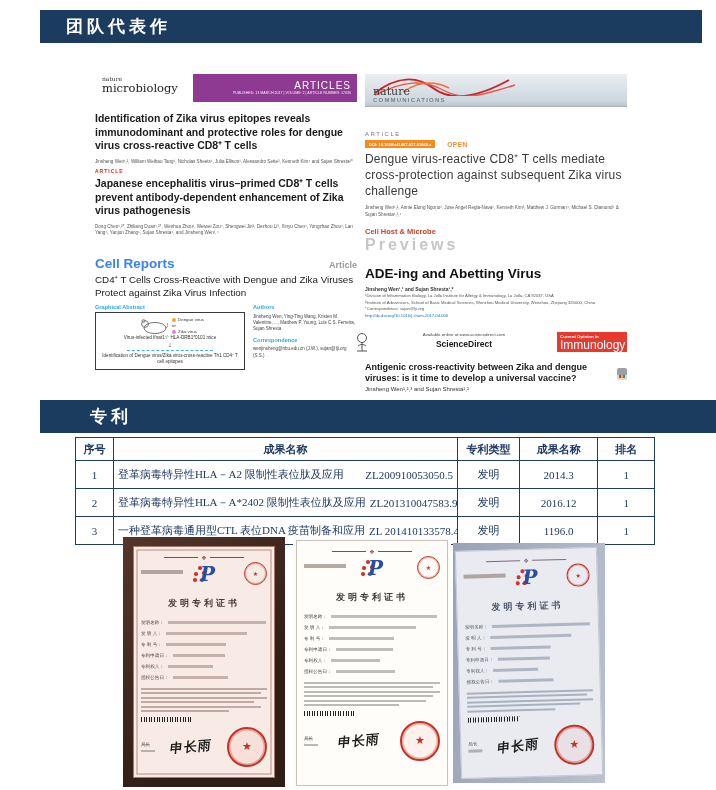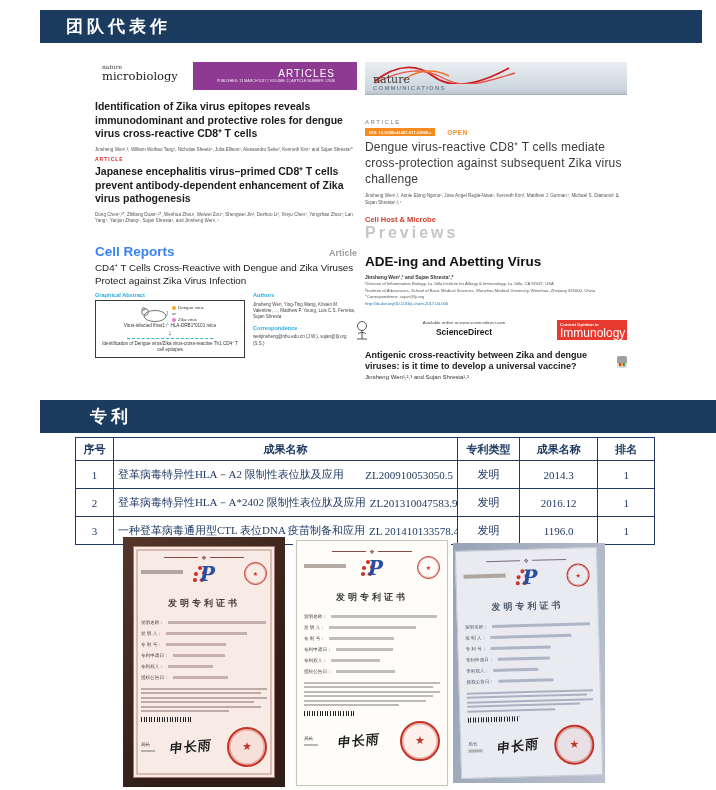--- a/index.html
+++ b/index.html
@@ -8,31 +8,31 @@
   .page{position:absolute;inset:0;}
 
   
   .section-bar{position:absolute;left:40px;width:636px;height:33px;background:#1b3b5f;
                display:flex;align-items:center;color:#fff;font-weight:bold;
                font-size:17px;letter-spacing:4px;}
   .bar-works{top:10px;padding-left:26px;}
   .bar-patents{top:400px;padding-left:50px;}
 
   
-  .pubcol{position:absolute;top:62px;width:262px;}
+  .pubcol{position:absolute;top:74px;width:262px;}
   .pubcol.left{left:95px;}
   .pubcol.right{left:365px;}
 
   
   .nm-masthead{height:28px;background:#8e3a92;display:flex;}
   .nm-logo{background:#fff;width:98px;height:100%;padding:2px 0 0 7px;box-sizing:border-box;}
   .nm-l1{font-family:"DejaVu Serif",serif;font-size:6px;color:#333;line-height:6px;}
   .nm-l2{font-family:"DejaVu Serif",serif;font-size:11.5px;color:#222;line-height:12px;}
   .nm-right{flex:1;display:flex;flex-direction:column;align-items:flex-end;justify-content:center;
-            padding-right:22px;color:#fff;}
+            padding-right:6px;color:#fff;}
   .nm-kicker{font-size:10px;letter-spacing:1px;line-height:11px;}
   .nm-pubinfo{font-size:3.6px;opacity:.9;line-height:5px;}
 
   .pub-title{font-weight:bold;color:#1c1c1c;margin:10px 0 0 0;font-size:10.5px;line-height:1.3;}
   .pub-authors{color:#555;font-size:4.6px;line-height:1.35;margin:6px 0 0 0;}
 
   
   .jem-row{display:flex;justify-content:flex-end;align-items:baseline;margin-top:3px;height:18px;}
   .jem-gear{align-self:center;margin-right:2px;}
   .jem-word{font-family:"DejaVu Serif",serif;font-weight:bold;font-size:14px;color:#1d2430;}

